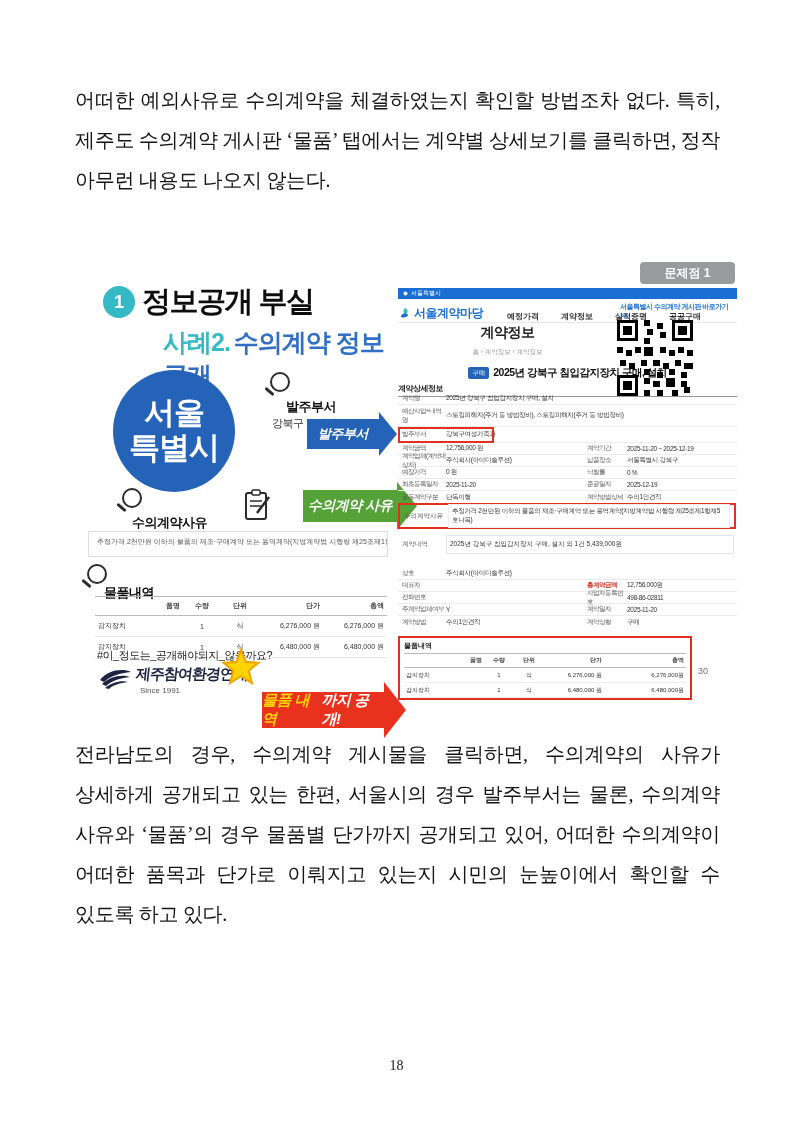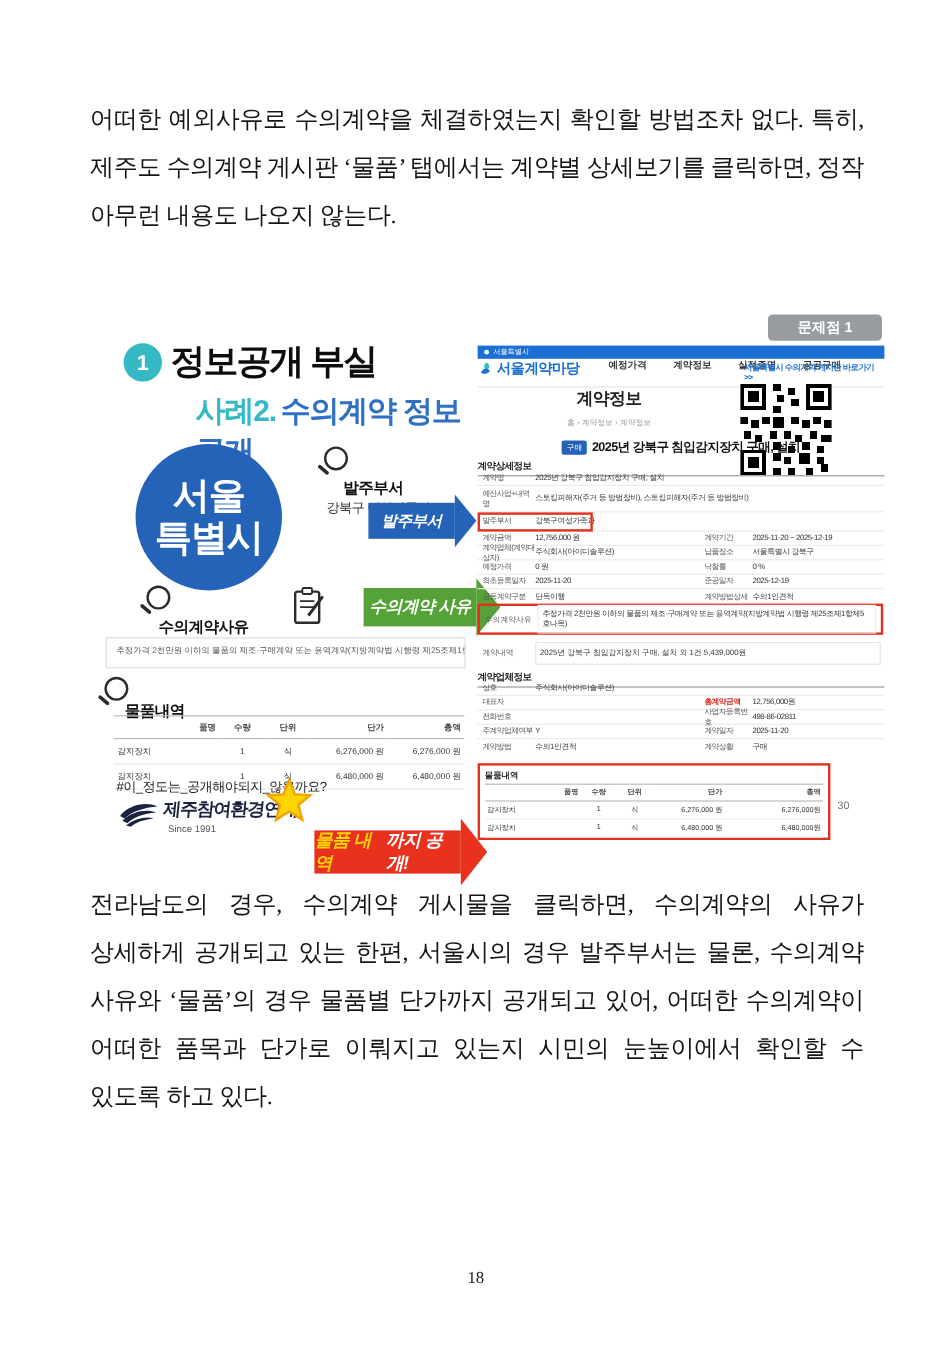--- a/index.html
+++ b/index.html
@@ -69,21 +69,21 @@
     transform:skewX(-6deg); letter-spacing:-1px; }
   .org-since { left:80px; top:424px; font-size:8px; color:#555; }
 
   
   .fig-right { position:absolute; left:338px; top:0; width:339px; height:450px; }
   .issue-badge { left:242px; top:0px; width:95px; height:22px; background:#989c9f;
     border-radius:4px; color:#fff; font-weight:bold; font-size:12px;
     display:flex; align-items:center; justify-content:center; }
   .topbar { left:0; top:26px; width:339px; height:11px; background:#1a6fd4; color:#fff;
     font-size:6px; display:flex; align-items:center; padding-left:5px; gap:3px; }
-  .site-head { left:0; top:37px; width:339px; height:24px; display:flex; align-items:flex-start;
+  .site-head { left:0; top:37px; width:339px; height:24px; display:flex; align-items:flex-end;
     border-bottom:1px solid #e8e8e8; }
   .brand { color:#1a6fd4; font-weight:800; font-size:12px; letter-spacing:-0.5px;
     display:flex; align-items:center; gap:3px; margin-left:2px; }
   .nav { display:flex; gap:22px; margin-left:24px; font-size:8px; color:#333; font-weight:bold; }
   .qr-link { left:222px; top:40px; width:112px; font-size:7px; color:#1a6fd4; font-weight:bold;
     line-height:1.3; letter-spacing:-0.5px; }
   .qr { left:219px; top:58px; width:76px; height:76px; }
   .ss-title { left:0; top:62px; width:219px; text-align:center; font-size:14px;
     font-weight:bold; color:#222; letter-spacing:-0.5px; }
   .crumb { left:0; top:86px; width:219px; text-align:center; font-size:6.5px; color:#999; }
@@ -310,21 +310,20 @@
     <div class="abs reason-red">
       <span class="dl">수의계약사유</span>
       <span class="dv">추정가격 2천만원 이하의 물품의 제조·구매계약 또는 용역계약(지방계약법 시행령 제25조제1항제5호나목)</span>
     </div>
 
     <div class="abs cdetail">
       <span class="dl">계약내역</span>
       <span class="dv">2025년 강북구 침입감지장치 구매, 설치 외 1건 5,439,000원</span>
     </div>
 
-    <div class="abs sec-title sec2">계약업체정보</div>
 
     <div class="drow" style="top:306px; height:12px;">
       <span class="dl">상호</span>
       <span class="dv">주식회사(아이디솔루션)</span>
     </div>
     <div class="drow" style="top:318px; height:12px;">
       <span class="dl">대표자</span>
       <span class="dv"></span>
       <span class="dl2 red-lbl">총계약금액</span>
       <span class="dv2">12,756,000원</span>

